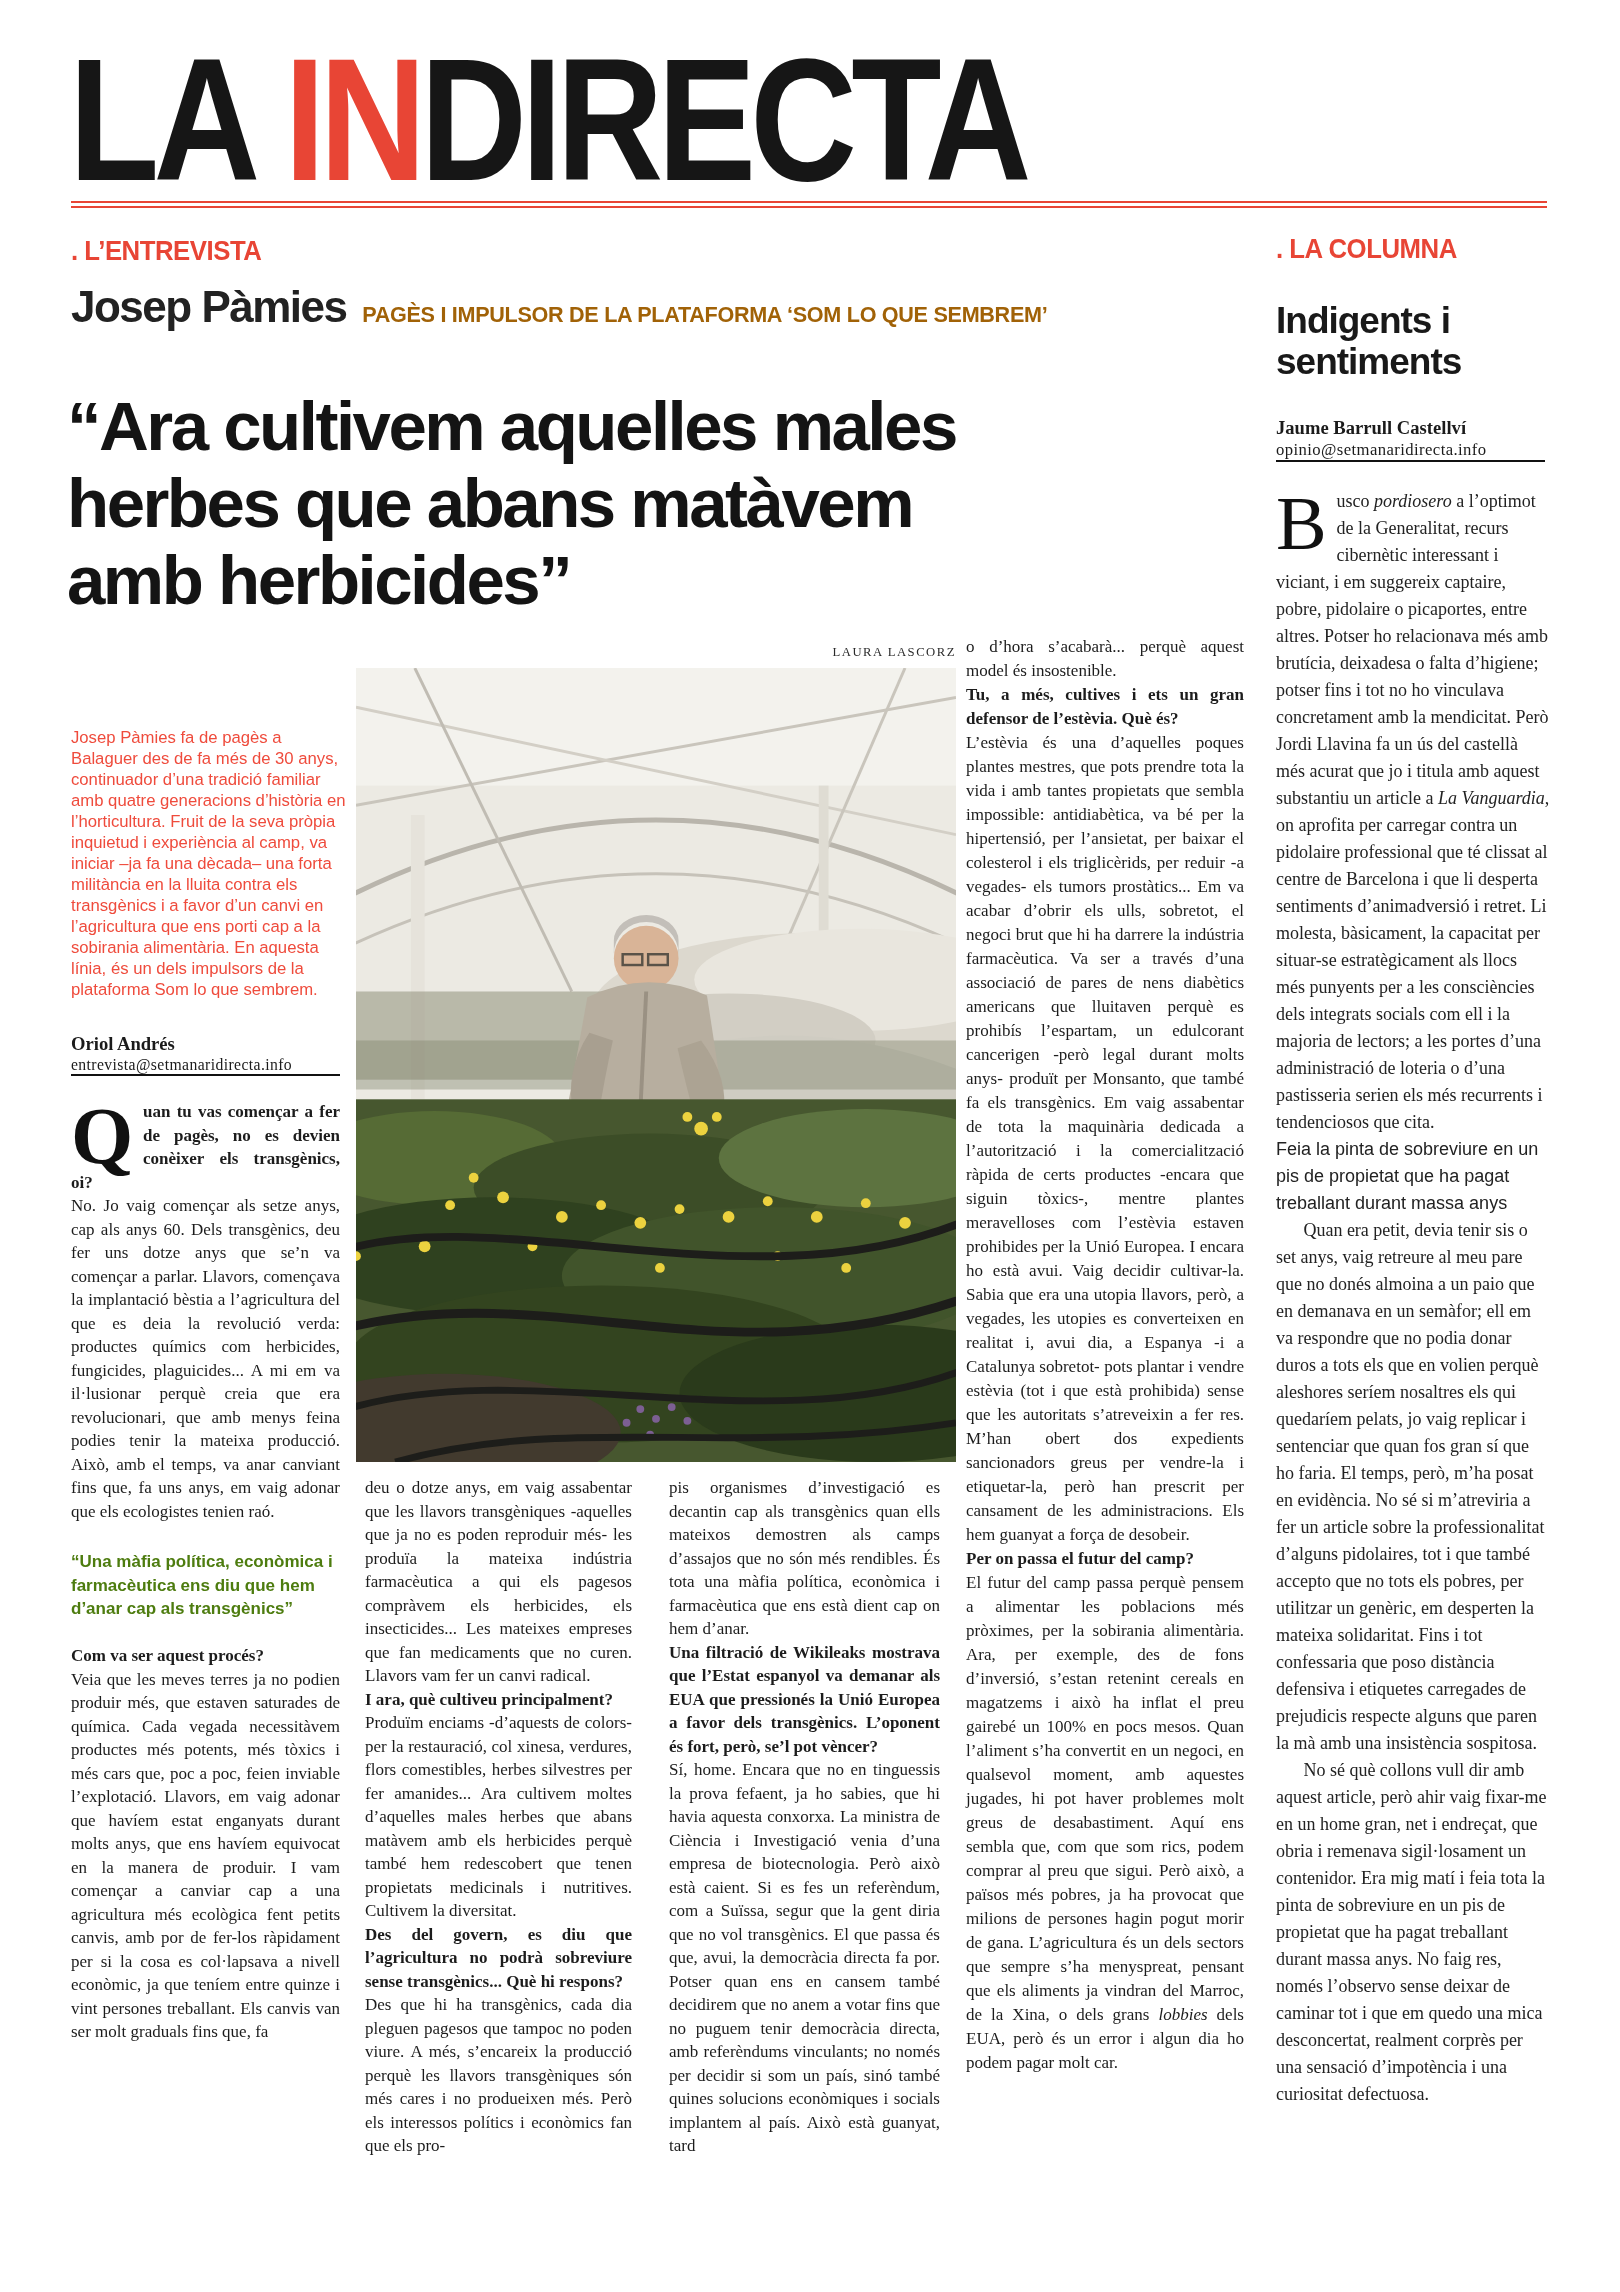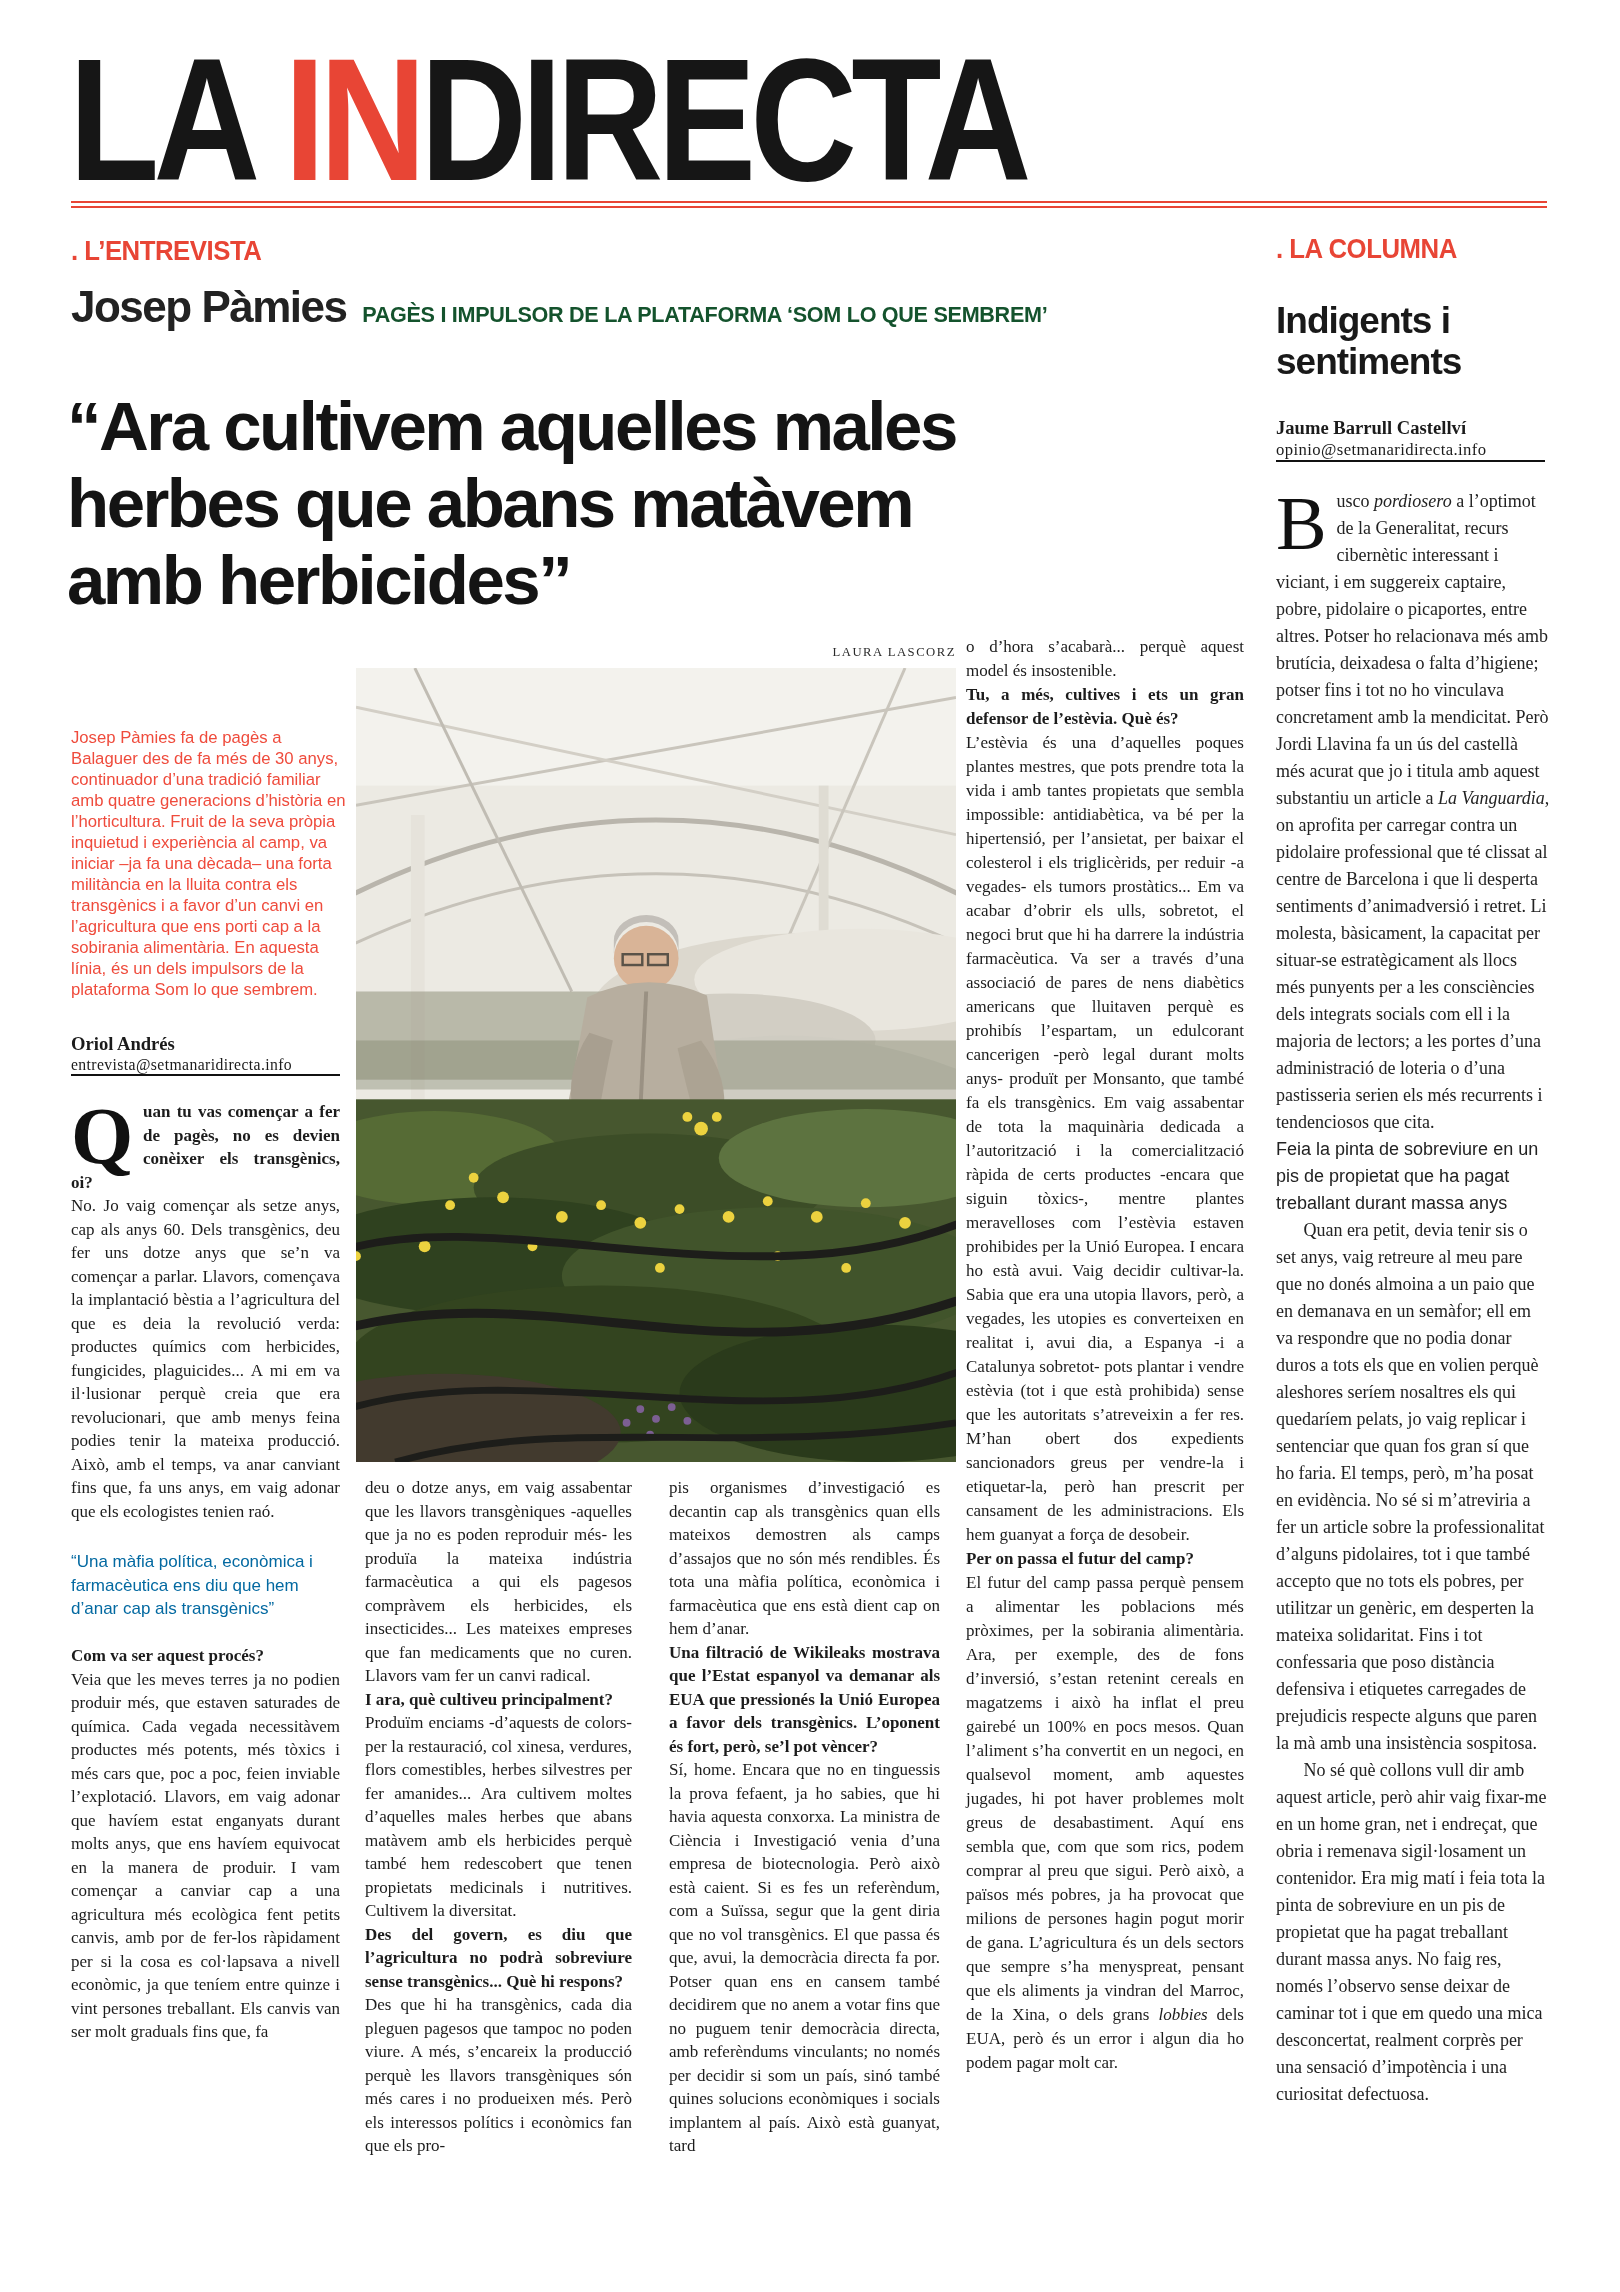--- a/index.html
+++ b/index.html
@@ -14,21 +14,21 @@
   .masthead .accent{color:#e84535;}
   .rules{position:absolute;left:71px;top:201px;width:1476px;height:2.9px;
          border-top:2.9px solid #e84535;border-bottom:2.9px solid #e84535;}
 
   .seclabel{font-family:"Liberation Sans",sans-serif;font-weight:bold;font-size:27.4px;
             letter-spacing:-0.5px;color:#e84535;transform:scaleX(.94);transform-origin:left top;white-space:nowrap;}
   .sec-entrevista{position:absolute;left:71px;top:235px;}
 
   .name-row{position:absolute;left:71px;top:282px;display:flex;align-items:baseline;white-space:nowrap;}
   .kicker-name{font-family:"Liberation Sans",sans-serif;font-weight:bold;font-size:44px;letter-spacing:-1.5px;color:#222;}
-  .kicker-role{font-family:"Liberation Sans",sans-serif;font-weight:bold;font-size:21.6px;letter-spacing:-0.3px;color:#14532d;margin-left:15.7px;}
+  .kicker-role{font-family:"Liberation Sans",sans-serif;font-weight:bold;font-size:21.6px;letter-spacing:-0.3px;color:#a16207;margin-left:15.7px;}
 
   .headline{position:absolute;left:67px;top:388px;width:943px;
             font-family:"Liberation Sans",sans-serif;font-weight:bold;font-size:69px;
             line-height:77px;letter-spacing:-2.5px;color:#141414;}
 
   .credit{position:absolute;left:356px;top:645px;width:600px;text-align:right;
           font-family:"Liberation Serif",serif;font-size:12.7px;letter-spacing:1.5px;color:#2a2a2a;}
 
   .photo{position:absolute;left:356px;top:668px;width:600px;height:794px;overflow:hidden;background:#e9e7e0;}
   .photo svg{display:block;width:100%;height:100%;}
@@ -42,22 +42,22 @@
   .byline1{position:absolute;left:71px;top:1033px;}
 
   .bodycol p{margin:0;font-size:17px;line-height:23.5px;text-align:justify;}
   .bodycol p.q{font-weight:bold;}
   .col1{position:absolute;left:71px;top:1100px;width:269px;}
   .col2{position:absolute;left:365px;top:1476px;width:267px;}
   .col3{position:absolute;left:669px;top:1476px;width:271px;}
   .col4{position:absolute;left:966px;top:635px;width:278px;}
   .col4 p{line-height:24px;}
 
-  .pullquote{font-family:"Liberation Sans",sans-serif;color:#0369a1;font-size:26.5px;line-height:35px;
-             margin:27.4px 0 23.5px 0 !important;text-align:left !important;font-weight:normal;}
+  .pullquote{font-family:"Liberation Sans",sans-serif;color:#4d7c0f;font-size:26.5px;line-height:35px;
+             margin:27.4px 0 23.5px 0 !important;text-align:left !important;font-weight:bold;}
 
   .dc{float:left;font-family:"Liberation Serif",serif;color:#111;}
   .dc-q{font-weight:bold;font-size:80px;line-height:61px;margin:5.9px 9.8px 0 0;}
   .dc-b{font-weight:normal;font-size:76px;line-height:57px;margin:7.8px 9.8px 0 0;}
 
   
   .lacol{position:absolute;left:1276px;top:233px;width:274px;}
   .lacol-title{font-family:"Liberation Sans",sans-serif;font-weight:bold;font-size:37px;line-height:41px;
                letter-spacing:-1px;color:#191919;margin-top:35px;}
   .byline2{margin-top:35px;}

